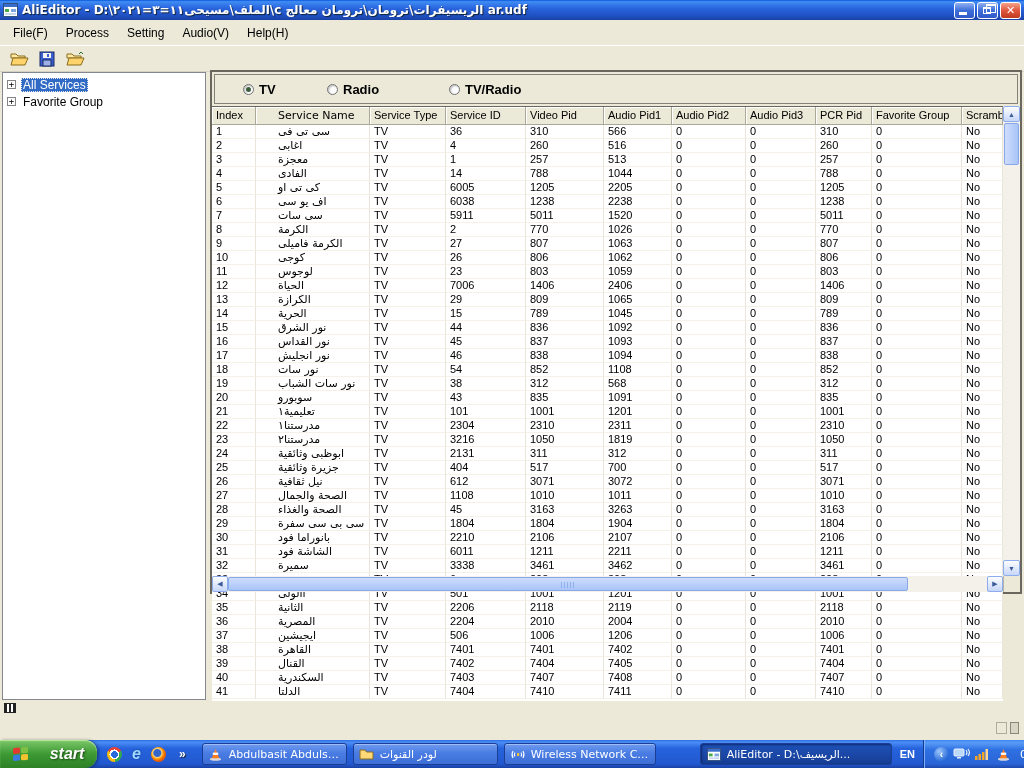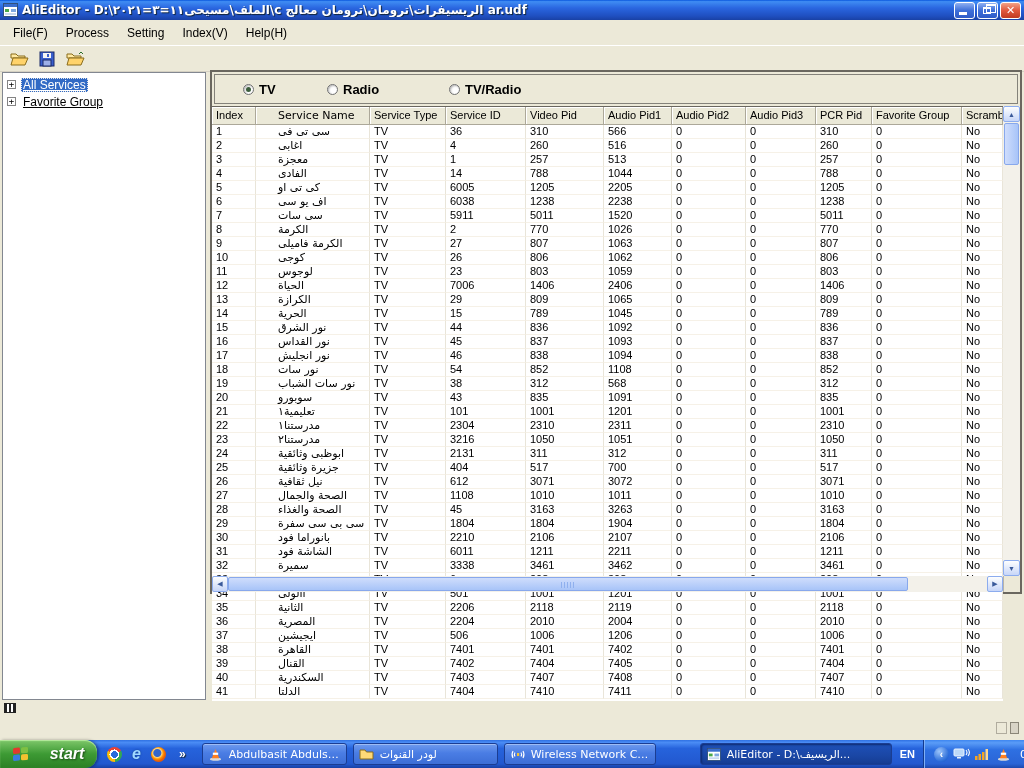--- a/index.html
+++ b/index.html
@@ -30,21 +30,21 @@
   .toolbar { position:absolute; left:0; top:46px; width:1024px; height:26px; background:#ece9d8;
     display:flex; align-items:center; padding-left:8px; gap:6px; border-bottom:1px solid #d5d1c3; }
   .tool-btn { width:22px; height:20px; display:flex; align-items:center; justify-content:center; }
 
   
   .tree-panel { position:absolute; left:2px; top:72px; width:204px; height:628px; background:#fff;
     border:1px solid #828790; padding:3px 0 0 4px; }
   .tree-item { display:flex; align-items:center; height:17px; font-size:12px; color:#000; }
   .plusbox { width:9px; height:9px; border:1px solid #848484; background:#fff; color:#000;
     font-size:9px; line-height:7px; text-align:center; margin-right:5px; flex:none; font-family:"DejaVu Sans Mono",monospace; }
-  .tree-label { padding:0 2px; white-space:nowrap;text-decoration:underline; }
+  .tree-label { padding:0 2px; white-space:nowrap; }
   .tree-label.selected { background:#316ac5; color:#fff; outline:1px dotted #e8e8e8; outline-offset:-1px; }
 
   
   .main-panel { position:absolute; left:210px; top:70px; width:812px; height:524px;
     background:#ece9d8; border:2px solid #6a675f; }
   .radio-row { position:relative; margin:2px; height:30px; background:#ece9d8; border:1px solid #84827a; }
   .radio { position:absolute; top:7px; display:flex; align-items:center; gap:5px; font-size:13px; font-weight:bold; color:#000; }
   .rb { width:11px; height:11px; border-radius:50%; background:#fff; border:1px solid #707070;
     box-shadow:inset 1px 1px 2px #b8b8b8; position:relative; flex:none; }
   .rb.checked:after { content:""; position:absolute; left:2px; top:2px; width:5px; height:5px; border-radius:50%; background:#3c5e3c; }
@@ -149,21 +149,21 @@
       <div class="tbtn close">
           <span class="glyph-close">✕</span>
         </div>
     </div>
   </div>
 
   <div class="menubar">
     <span class="menu-item">File(F)</span>
     <span class="menu-item">Process</span>
     <span class="menu-item">Setting</span>
-    <span class="menu-item">Index(V)</span>
+    <span class="menu-item">Audio(V)</span>
     <span class="menu-item">Help(H)</span>
   </div>
 
   <div class="toolbar">
     <div class="tool-btn">
       <svg width="19" height="15" viewBox="0 0 19 15">
         <path d="M1 3 h5 l2 2 h7 v2 h-14 z" fill="#ffe9a2" stroke="#8a6d1c"></path>
         <path d="M3 7 h15 l-3 7 h-14 z" fill="#ffd36b" stroke="#8a6d1c"></path>
       </svg>
     </div>
@@ -511,21 +511,21 @@
             <div class="td c8">2310</div>
             <div class="td c9">0</div>
             <div class="td c10">No</div>
           </div>
           <div class="trow">
             <div class="td c0">23</div>
             <div class="td c1">مدرستنا٢</div>
             <div class="td c2">TV</div>
             <div class="td c3">3216</div>
             <div class="td c4">1050</div>
-            <div class="td c5">1051</div>
+            <div class="td c5">1819</div>
             <div class="td c6">0</div>
             <div class="td c7">0</div>
             <div class="td c8">1050</div>
             <div class="td c9">0</div>
             <div class="td c10">No</div>
           </div>
           <div class="trow">
             <div class="td c0">24</div>
             <div class="td c1">ابوظبى وثائقية</div>
             <div class="td c2">TV</div>

